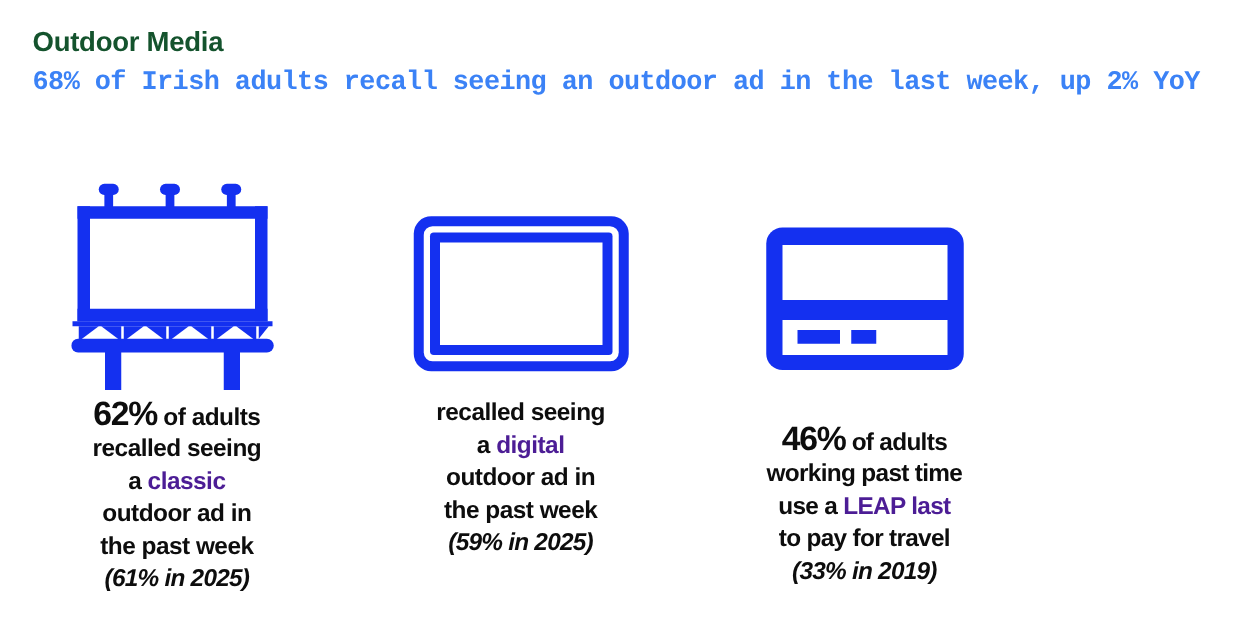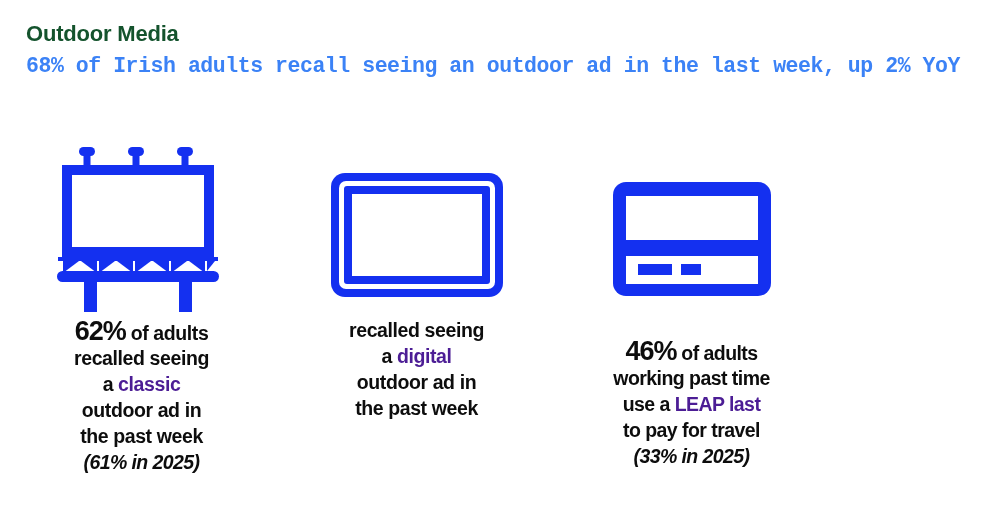--- a/index.html
+++ b/index.html
@@ -168,20 +168,21 @@
         </g>
       </svg>
     </div>
     <div class="caption">
       <span class="cap-line">recalled seeing</span>
       <span class="cap-line">
         <span>a </span><span class="hl">digital</span>
       </span>
       <span class="cap-line">outdoor ad in</span>
       <span class="cap-line">the past week</span>
+      <span class="cap-line note">(59% in 2025)</span>
     </div>
   </div>
 
   <div class="col col-3">
     <div class="icon-wrap">
       <svg width="162" height="172" viewBox="0 0 162 172">
         <g transform="translate(2,42)">
           <rect x="0" y="0" width="158" height="114" rx="13" ry="13" fill="#1430F0"></rect>
           <rect x="13" y="14" width="132" height="44" fill="#ffffff"></rect>
           <rect x="13" y="74" width="132" height="28" fill="#ffffff"></rect>
@@ -192,17 +193,17 @@
     </div>
     <div class="caption">
       <span class="cap-line first">
         <span class="big">46%</span><span> of adults</span>
       </span>
       <span class="cap-line">working past time</span>
       <span class="cap-line">
         <span>use a </span><span class="hl">LEAP last</span>
       </span>
       <span class="cap-line">to pay for travel</span>
-      <span class="cap-line note">(33% in 2025)</span>
+      <span class="cap-line note">(33% in 2019)</span>
     </div>
   </div>
 
 </div>
 
 </body></html>

